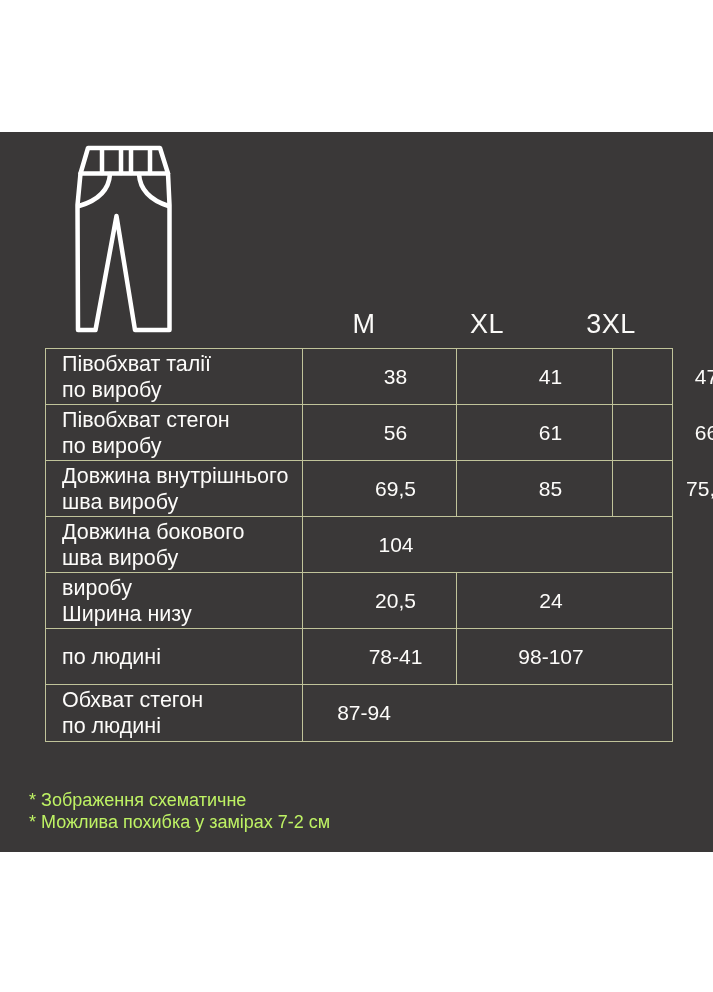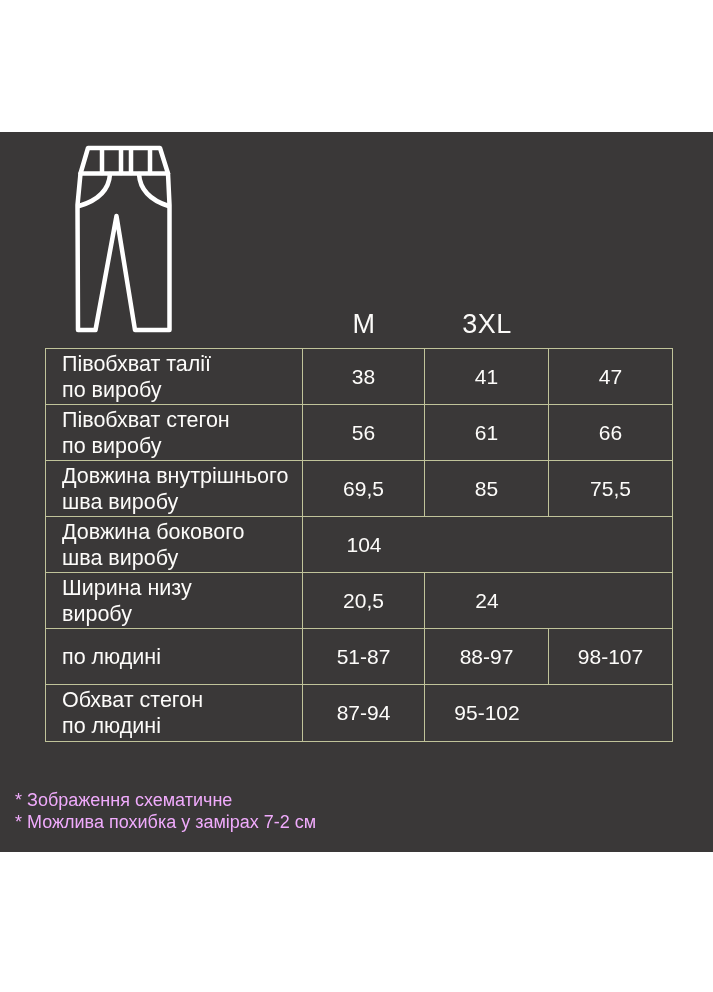--- a/index.html
+++ b/index.html
@@ -31,36 +31,36 @@
   }
 
   .size-table{
     position:absolute;left:45px;top:216px;width:628px;
     border:1px solid var(--line);box-sizing:border-box;
   }
   .trow{
     display:grid;grid-template-columns:257px 122px 124px 123px;
     height:56px;box-sizing:border-box;
   }
-  .trow:not(:last-child){border-bottom:1px solid var(--line);}
+  .trow:not(:last-child){border-bottom:1px solid var(--line);gap:32px;}
   .cell{box-sizing:border-box;min-width:0;}
   .label-cell{
     border-right:1px solid var(--line);
     padding-left:16px;display:flex;flex-direction:column;justify-content:center;
     font-size:21.5px;line-height:26px;color:#fdfcfa;white-space:nowrap;
   }
   .value-cell{
     display:flex;align-items:center;justify-content:center;
     font-size:21px;color:#fdfcfa;
   }
   .value-cell:not(:last-child){border-right:1px solid var(--line);}
 
   .footnotes{
-    position:absolute;left:15px;top:657px;
-    font-size:18px;line-height:22px;color:#f0abfc;
+    position:absolute;left:29px;top:657px;
+    font-size:18px;line-height:22px;color:#bef264;
   }
 </style>
 </head>
 <body>
 
 <section class="panel">
 
   <svg class="pants" width="97" height="188" viewBox="0 0 97 188" aria-hidden="true">
     <path d="M13 3 L85 3 L93 28.5 L94.5 60 L94.5 185 L60 185 L41.5 71 L20.5 185 L3 185 L2.5 60 L5.5 28.5 Z"></path>
     <path d="M5.5 28.5 L93 28.5"></path>
@@ -68,20 +68,21 @@
     <path d="M46 4 L46 28"></path>
     <path d="M56 4 L56 28"></path>
     <path d="M75 4 L75 28"></path>
     <path d="M35 29 C34 46 21 56 4 61"></path>
     <path d="M64 29 C65 46 78 56 93.5 61"></path>
   </svg>
 
   <div class="size-headers">
     <div class="hdr-spacer"></div>
     <div class="hdr">M</div>
+    <div class="hdr">XL</div>
     <div class="hdr">3XL</div>
   </div>
 
   <div class="size-table">
       <div class="trow">
         <div class="cell label-cell">
           <div>Півобхват талії</div>
           <div>по виробу</div>
         </div>
         <div class="cell value-cell">38</div>
@@ -108,41 +109,39 @@
       </div>
       <div class="trow">
         <div class="cell label-cell">
           <div>Довжина бокового</div>
           <div>шва виробу</div>
         </div>
         <div class="cell value-cell">104</div>
       </div>
       <div class="trow">
         <div class="cell label-cell">
+          <div>виробу</div>
           <div>Ширина низу</div>
-          <div>виробу</div>
         </div>
         <div class="cell value-cell">20,5</div>
         <div class="cell value-cell">24</div>
       </div>
       <div class="trow">
         <div class="cell label-cell">
           <div>по людині</div>
         </div>
-        <div class="cell value-cell">51-87</div>
-        <div class="cell value-cell">88-97</div>
+        <div class="cell value-cell">78-41</div>
         <div class="cell value-cell">98-107</div>
       </div>
       <div class="trow">
         <div class="cell label-cell">
           <div>Обхват стегон</div>
           <div>по людині</div>
         </div>
         <div class="cell value-cell">87-94</div>
-        <div class="cell value-cell">95-102</div>
       </div>
     </div>
 
   <div class="footnotes">
     <div>* Зображення схематичне</div>
     <div>* Можлива похибка у замірах 7-2 см</div>
   </div>
 
 </section>
 

